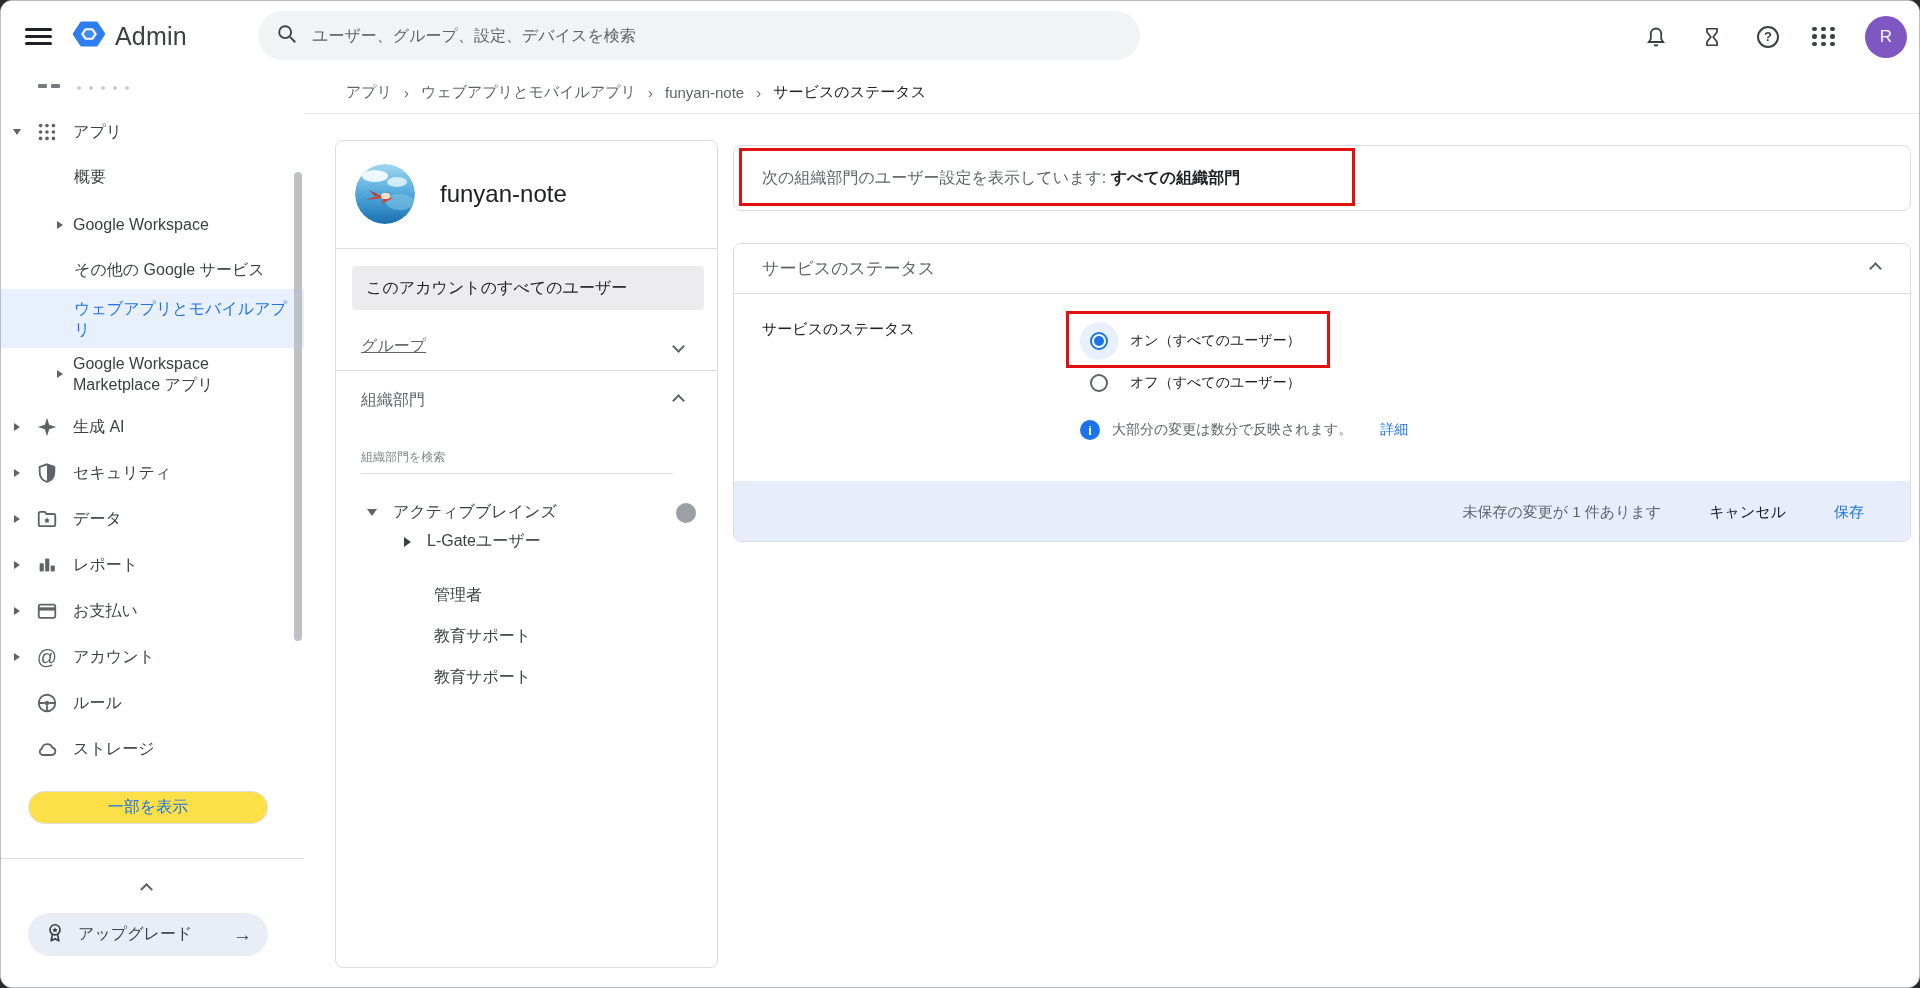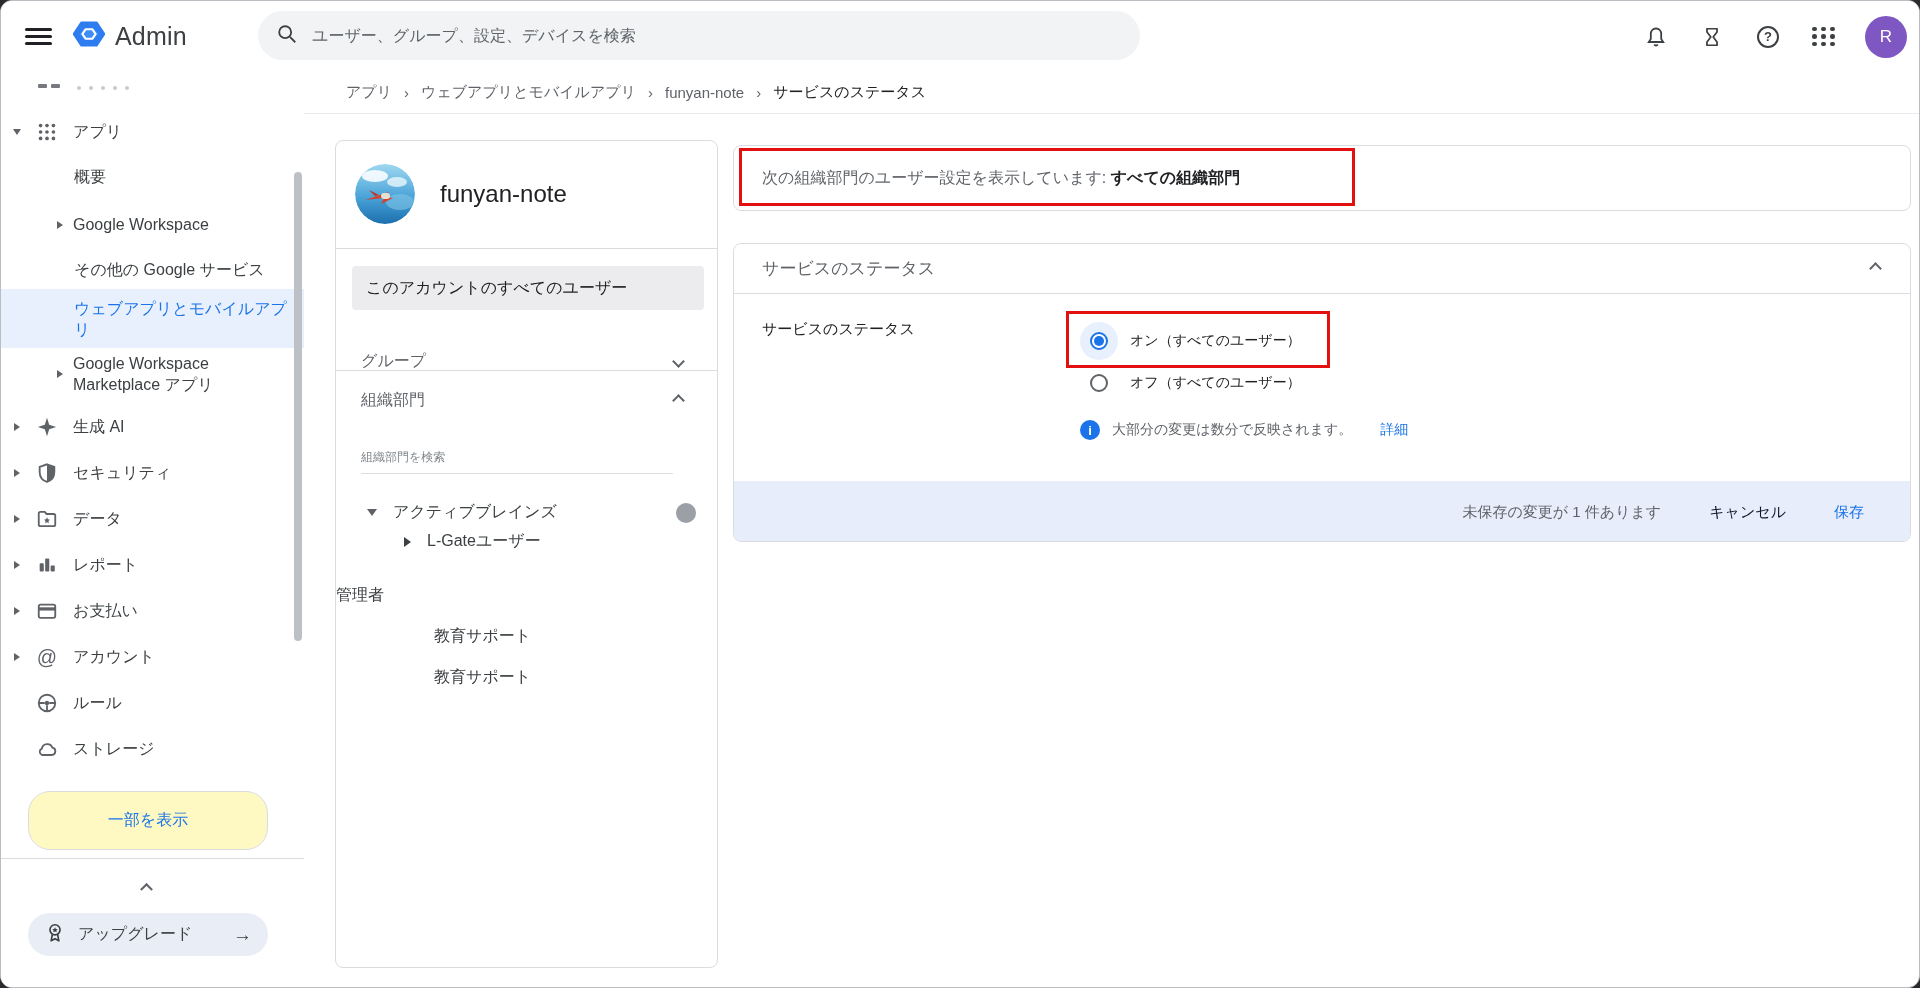--- a/index.html
+++ b/index.html
@@ -49,44 +49,44 @@
   .caret-d { width:0; height:0; border-top:6px solid #5f6368; border-left:4.5px solid transparent; border-right:4.5px solid transparent; }
   .sb-sub { padding-left:73px; }
   .sb-sub-caret { padding-left:56px; }
   .sb-sub-caret .sb-label { margin-left:10px; }
   .sb-selected { background:#e8f0fe; color:#1a73e8; }
   .two-line { line-height:21px; }
   .sb-clip { position:absolute; left:0; top:2px; width:303px; height:22px; overflow:hidden; opacity:.85; }
   .sb-clip .bar { position:absolute; top:10px; width:9px; height:3.5px; background:#5f6368; border-radius:1px; }
   .sb-clip .dot { position:absolute; top:12px; width:4px; height:4px; background:#9aa0a6; border-radius:50%; opacity:.65; }
   .sb-scroll { position:absolute; left:293px; top:100px; width:8px; height:469px; background:#bdc1c6; border-radius:4px; cursor:pointer; }
-  .show-less { position:absolute; left:27px; top:719px; width:240px; height:59px; border:1px solid #dadce0;
+  .show-less { position:absolute; left:27px; top:719px; width:240px; height:33px; border:1px solid #dadce0;
                border-radius:22px; color:#1a73e8; font-size:16px; display:flex; align-items:center; justify-content:center;
-               cursor:pointer; background:#fef9c3; }
+               cursor:pointer; background:#fde047; }
   .sb-divider { position:absolute; left:0; top:786px; width:303px; border-top:1px solid #dadce0; }
   .collapse-chev { position:absolute; left:141px; top:810px; width:12px; height:12px; cursor:pointer; }
   .collapse-chev i { display:block; width:9px; height:9px; border-left:2.4px solid #5f6368; border-top:2.4px solid #5f6368;
                      transform:rotate(45deg) translate(2px,2px); }
   .upgrade { position:absolute; left:27px; top:841px; width:240px; height:43px; background:#e9edf6;
              border-radius:22px; display:flex; align-items:center; padding:0 16px; gap:12px;
              font-size:16px; color:#3c4043; cursor:pointer; }
   .upgrade .arrow { margin-left:auto; font-size:19px; color:#3c4043; }
 
   
   .app-card { position:absolute; left:334px; top:139px; width:383px; height:828px; background:#fff;
               border:1px solid #dadce0; border-radius:8px; }
   .app-avatar { position:absolute; left:19px; top:23px; width:60px; height:60px; border-radius:50%; overflow:hidden; }
   .app-title { position:absolute; left:104px; top:39px; font-size:24px; color:#202124; }
   .app-head-div { position:absolute; left:0; top:107px; width:100%; border-top:1px solid #dadce0; }
   .all-users { position:absolute; left:16px; top:125px; width:352px; height:44px; background:#ececee;
                border-radius:4px; display:flex; align-items:center; padding-left:14px;
                font-size:16px; color:#202124; cursor:pointer; }
   .panel-row { position:absolute; left:0; width:100%; display:flex; align-items:center;
                font-size:16px; color:#5f6368; cursor:pointer; }
-  .row-groups { top:196px; height:48px; }
+  .row-groups { top:181px; height:48px;text-decoration:underline; }
   .row-div { position:absolute; left:0; top:229px; width:100%; border-top:1px solid #dadce0; }
   .row-orgunits { top:232px; height:54px; }
   .panel-row .lbl { margin-left:25px; }
   .chev { width:9px; height:9px; border-right:2px solid #5f6368; border-bottom:2px solid #5f6368; }
   .chev.down { transform:rotate(45deg); }
   .chev.up { transform:rotate(-135deg); }
   .panel-row .chev { position:absolute; left:338px; }
   .org-search { position:absolute; left:25px; top:303px; width:312px; }
   .org-search input { width:100%; border:none; border-bottom:1px solid #dadce0; outline:none;
                       font-size:12px; color:#b91c1c; padding:6px 0 9px 0; font-family:Liberation Sans, sans-serif; }
@@ -428,21 +428,21 @@
     <div class="tree-row" style="top:351px">
       <span class="tree-caret-d"></span>
       <span style="margin-left:16px">アクティブブレインズ</span>
       <span class="tree-dot"></span>
     </div>
     <div class="tree-row" style="top:380px">
       <span class="tree-caret-r"></span>
       <span style="margin-left:16px">L-Gateユーザー</span>
     </div>
     <div class="tree-row" style="top:434px">
-      <span style="">管理者</span>
+      <span style="margin-left:98px">管理者</span>
     </div>
     <div class="tree-row" style="top:475px">
       <span style="margin-left:98px">教育サポート</span>
     </div>
     <div class="tree-row" style="top:516px">
       <span style="margin-left:98px">教育サポート</span>
     </div>
   </div>
 
   <div class="banner-card">

